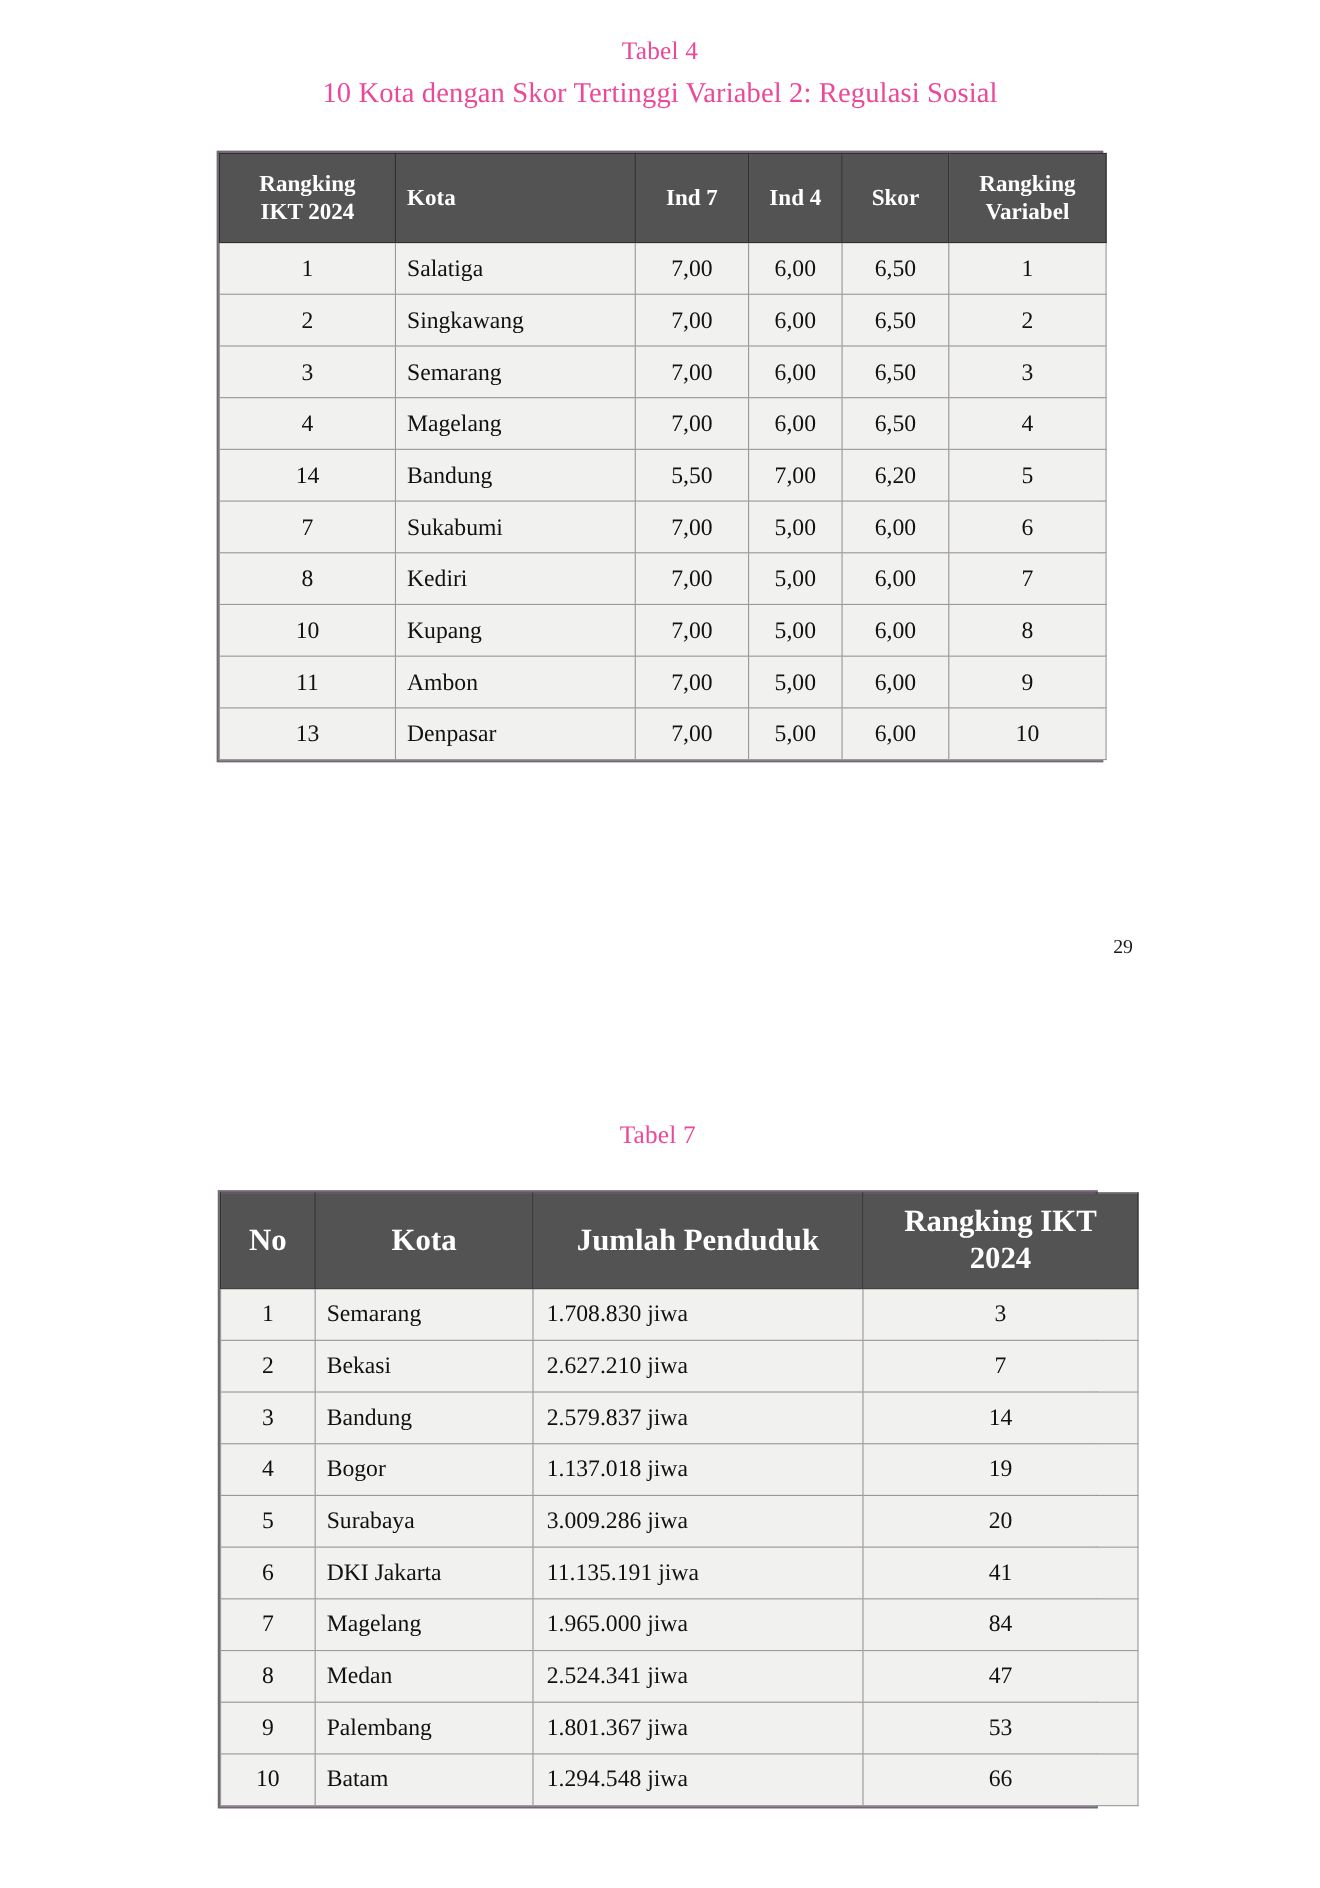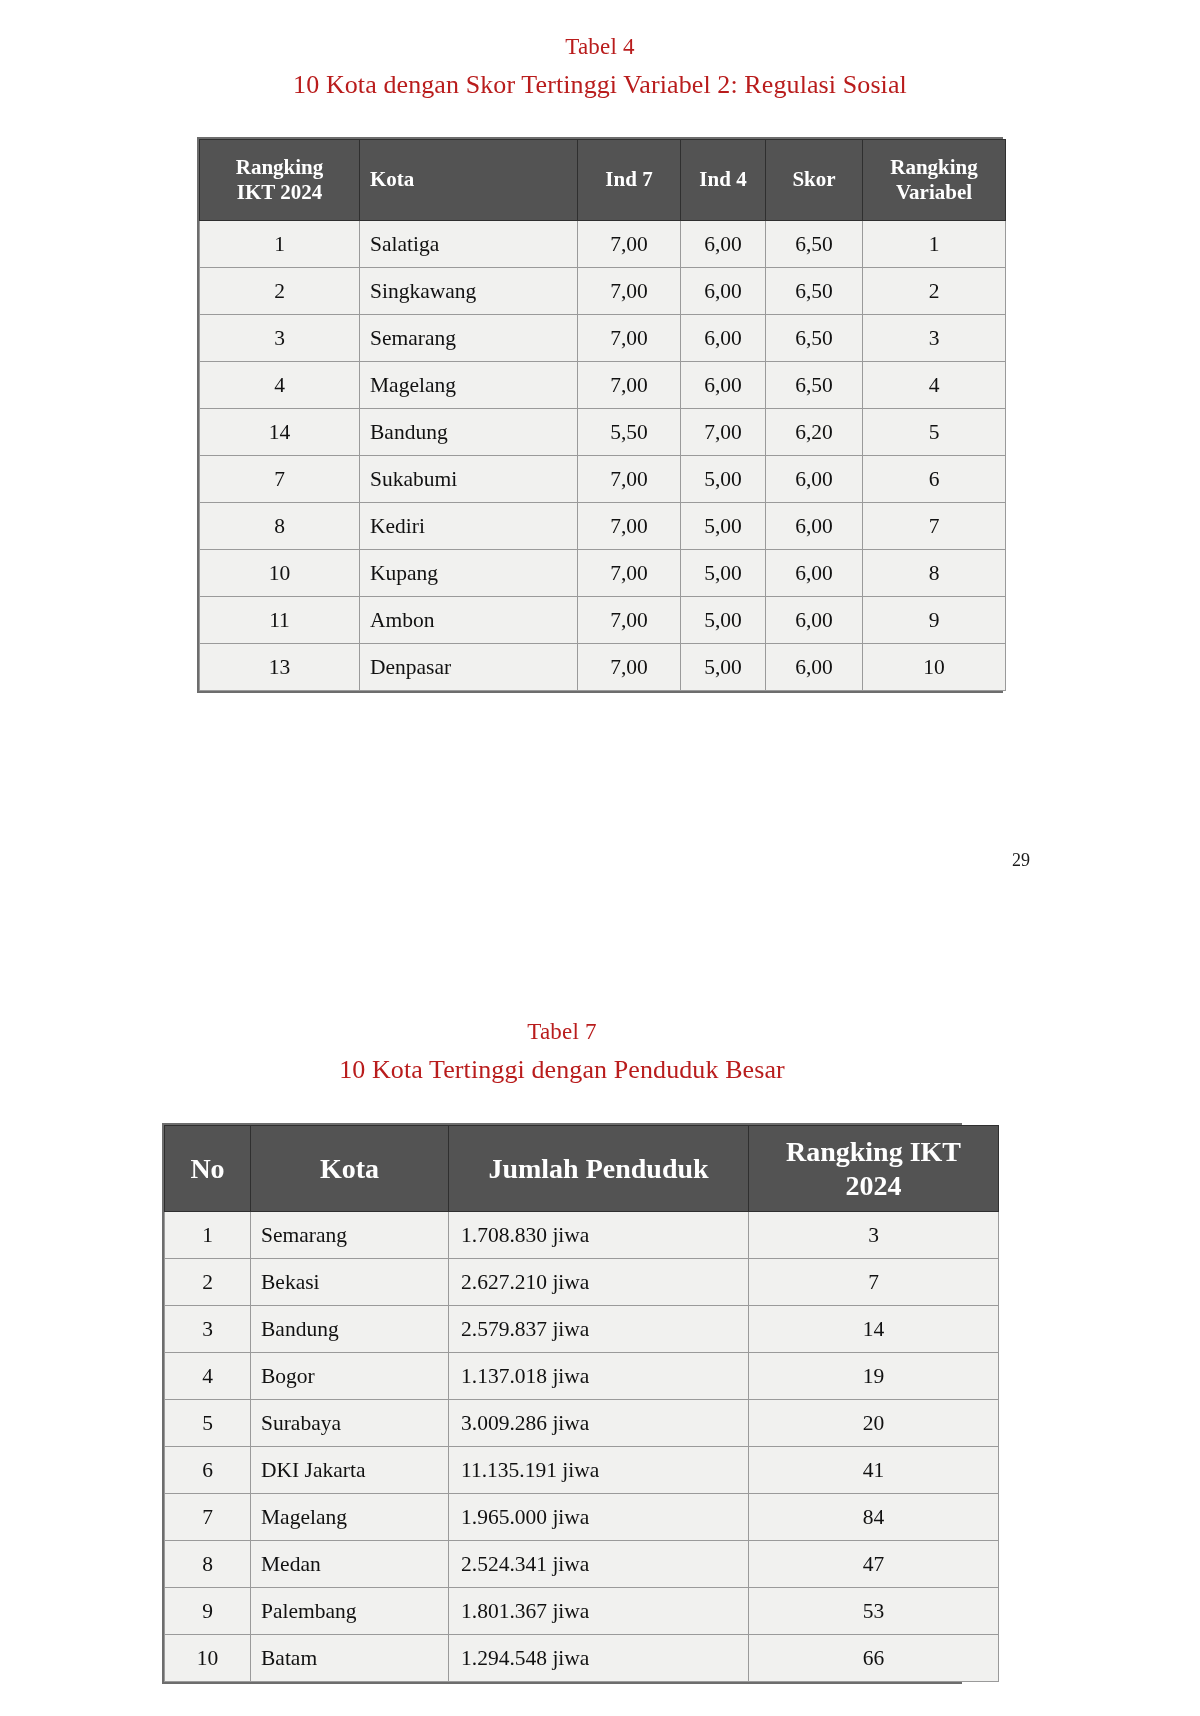--- a/index.html
+++ b/index.html
@@ -20,21 +20,21 @@
     width: 1200px;
     height: 1716px;
     position: relative;
   }
 
   
   .tbl-caption {
     text-align: center;
     font-size: 23px;
     line-height: 1.45;
-    color: #b91c1c;
+    color: #ec4899;
     font-family: "Liberation Serif", "DejaVu Serif", serif;
   }
   .tbl-caption .cap-line1 {
     display: block;
     font-size: 23px;
     letter-spacing: 0.2px;
   }
   .tbl-caption .cap-line2 {
     display: block;
     font-size: 26px;
@@ -103,20 +103,21 @@
     color: #1a1a1a;
     font-family: "Liberation Serif", "DejaVu Serif", serif;
   }
 
   
   .section2 {
     position: absolute;
     top: 985px;
     left: 0;
     width: 1124px;
+    padding-left: 36px;
   }
 
   #table7-wrap {
     width: 800px;
     margin-top: 34px;
   }
   #table7 col.t7-no    { width: 86px;  }
   #table7 col.t7-kota  { width: 198px; }
   #table7 col.t7-jml   { width: 300px; }
   #table7 col.t7-rank  { width: 250px; }
@@ -244,21 +245,20 @@
           </tr>
         </tbody>
     </table>
   </div>
 
   <div class="page-number">29</div>
 
   <div class="section2">
     <div class="tbl-caption">
       <span class="cap-line1">Tabel 7</span>
-      <span class="cap-line2">10 Kota Tertinggi dengan Penduduk Besar</span>
     </div>
 
     <div class="table-wrap" id="table7-wrap">
       <table class="doc-table" id="table7">
         <colgroup>
           <col class="t7-no">
             <col class="t7-kota">
             <col class="t7-jml">
             <col class="t7-rank">
         </colgroup>

